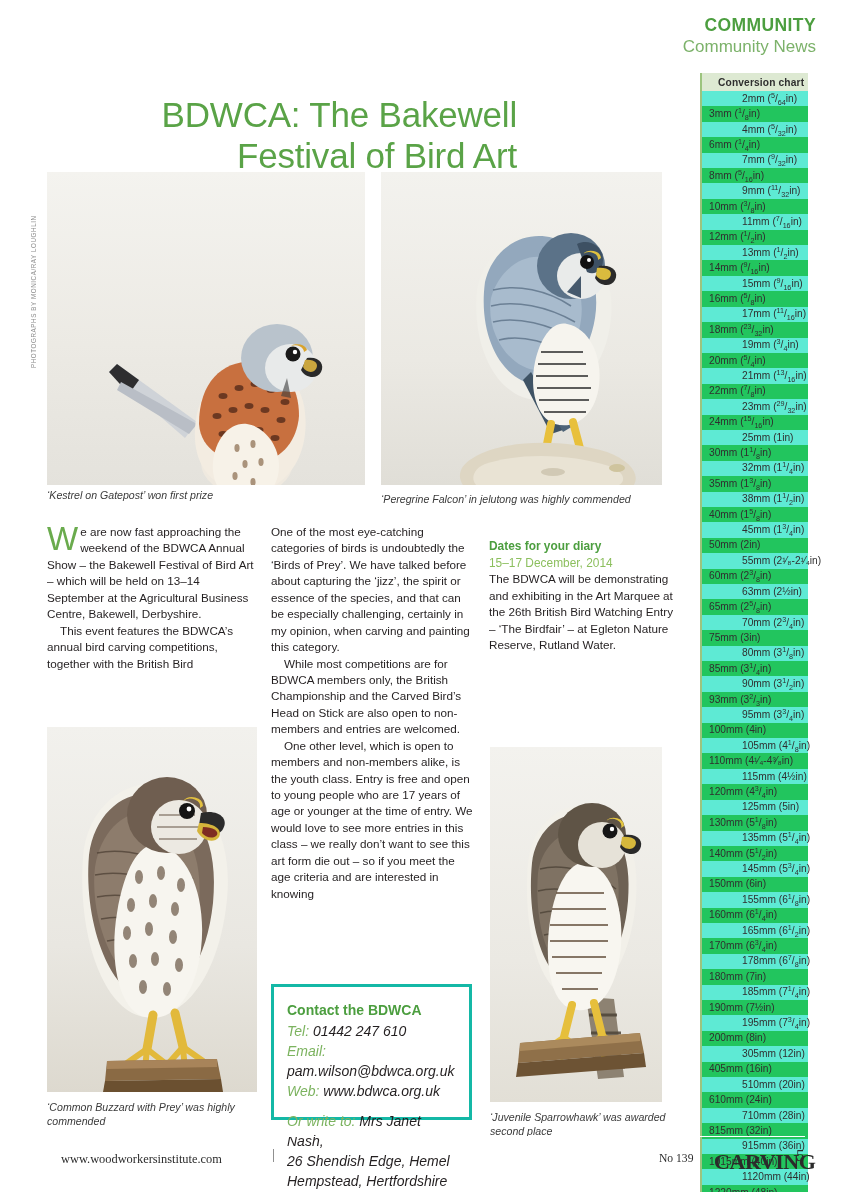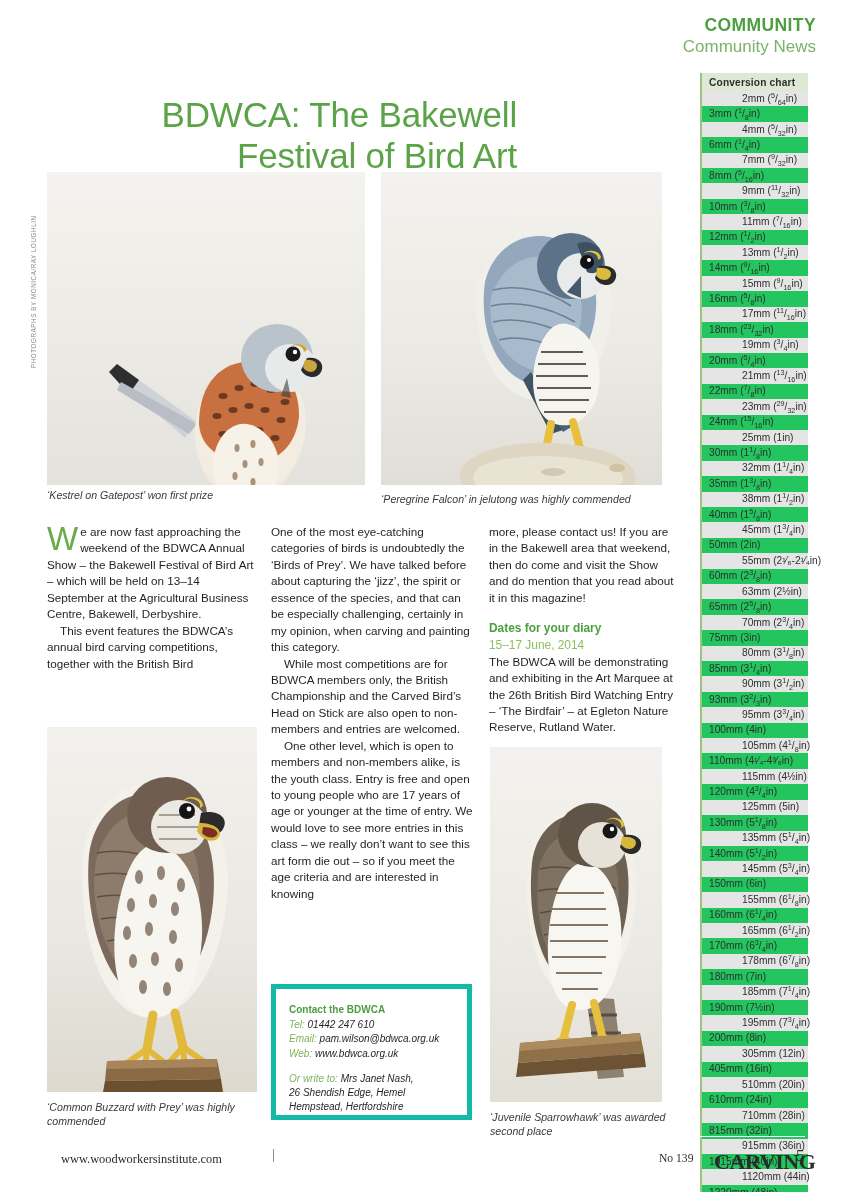--- a/index.html
+++ b/index.html
@@ -135,24 +135,24 @@
     margin-bottom: 0;
   }
 
   
   .contact-box {
     position: absolute;
     left: 271px;
     top: 984px;
     width: 201px;
     height: 136px;
-    border: 5px solid #14b8a6;
+    border: 3px solid #14b8a6;
     box-sizing: border-box;
     padding: 14px 13px 10px 13px;
-    font-size: 10px;
+    font-size: 14px;
     line-height: 1.42;
   }
   .contact-title {
     font-weight: bold;
     color: #4c9e3f;
     font-style: normal;
     margin-bottom: 1px;
   }
   .contact-line { font-style: italic; color: #231f20; }
   .contact-label { color: #7cb35f; font-style: italic; }
@@ -165,31 +165,31 @@
     top: 73px;
     width: 108px;
     border-left: 2px solid #9cc47e;
     box-sizing: border-box;
   }
   .conv-head {
     background: #dde9d2;
     font-size: 10.2px;
     font-weight: bold;
     color: #2f2f2f;
-    padding: 4px 0 3px 7px;
+    padding: 4px 0 3px 16px;
     letter-spacing: 0.15px;
   }
   .conv-row {
     font-size: 10.2px;
     color: #2f2f2f;
     padding: 1.7px 0 1.7px 7px;
     line-height: 1.18;
     white-space: nowrap;
   }
-  .conv-row.odd  { background: #e5e5e5; padding-left: 40px; }
+  .conv-row.odd  { background: #5eead4; padding-left: 40px; }
   .conv-row.even { background: #22c55e; }
   .conv-row sup, .conv-row sub {
     font-size: 7.2px;
     line-height: 0;
   }
   .frac { white-space: nowrap; }
 
   
   .footer-rule {
     position: absolute;
@@ -493,23 +493,22 @@
   <p>This event features the BDWCA’s annual bird carving competitions, together with the British Bird</p>
 </div>
 
 <div class="col col2">
   <p>One of the most eye-catching categories of birds is undoubtedly the ‘Birds of Prey’. We have talked before about capturing the ‘jizz’, the spirit or essence of the species, and that can be especially challenging, certainly in my opinion, when carving and painting this category.</p>
   <p>While most competitions are for BDWCA members only, the British Championship and the Carved Bird’s Head on Stick are also open to non-members and entries are welcomed.</p>
   <p>One other level, which is open to members and non-members alike, is the youth class. Entry is free and open to young people who are 17 years of age or younger at the time of entry. We would love to see more entries in this class – we really don’t want to see this art form die out – so if you meet the age criteria and are interested in knowing</p>
 </div>
 
 <div class="col col3">
-  <p style="text-indent:0">more, please contact us! If you are in the Bakewell area that weekend, then do come and visit the Show and do mention that you read about it in this magazine!</p>
   <div class="diary-head">Dates for your diary</div>
-  <div class="diary-date">15–17 June, 2014</div>
+  <div class="diary-date">15–17 December, 2014</div>
   <p style="text-indent:0">The BDWCA will be demonstrating and exhibiting in the Art Marquee at the 26th British Bird Watching Entry – ‘The Birdfair’ – at Egleton Nature Reserve, Rutland Water.</p>
 </div>
 
 <div class="contact-box">
   <div class="contact-title">Contact the BDWCA</div>
   <div class="contact-line">
     <span class="contact-label">Tel:</span>
     <span>01442 247 610</span>
   </div>
   <div class="contact-line">

